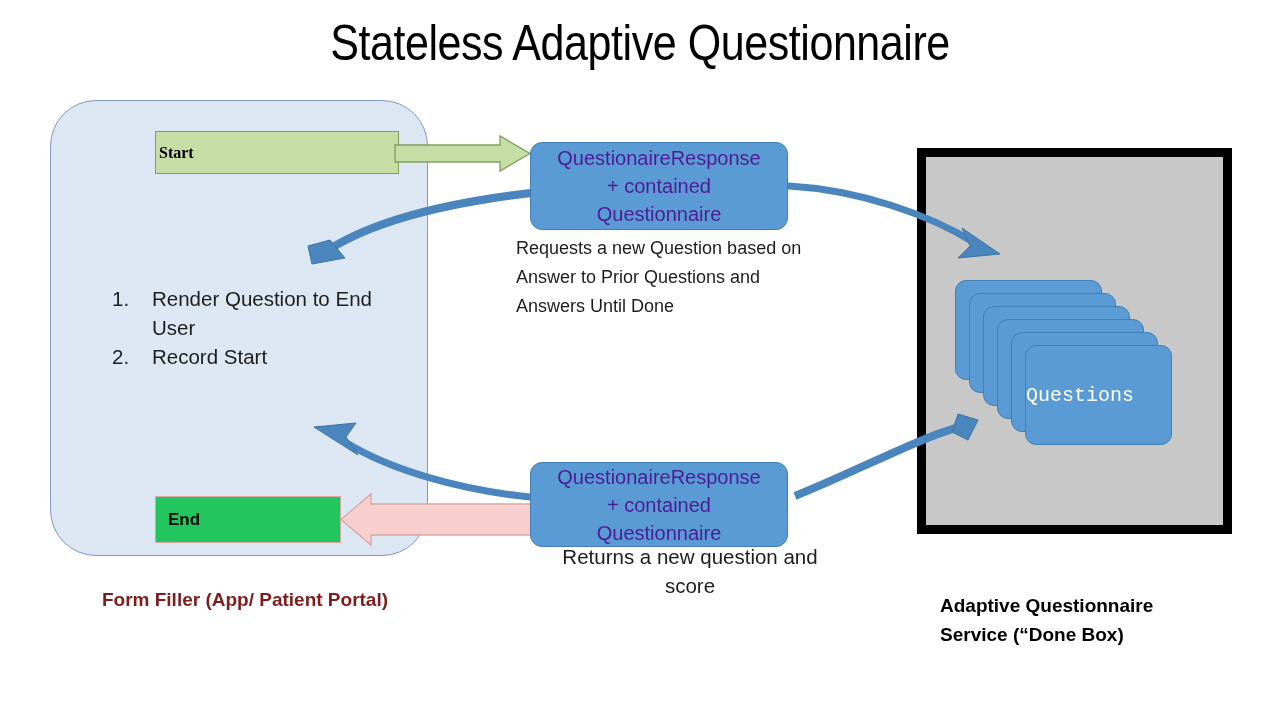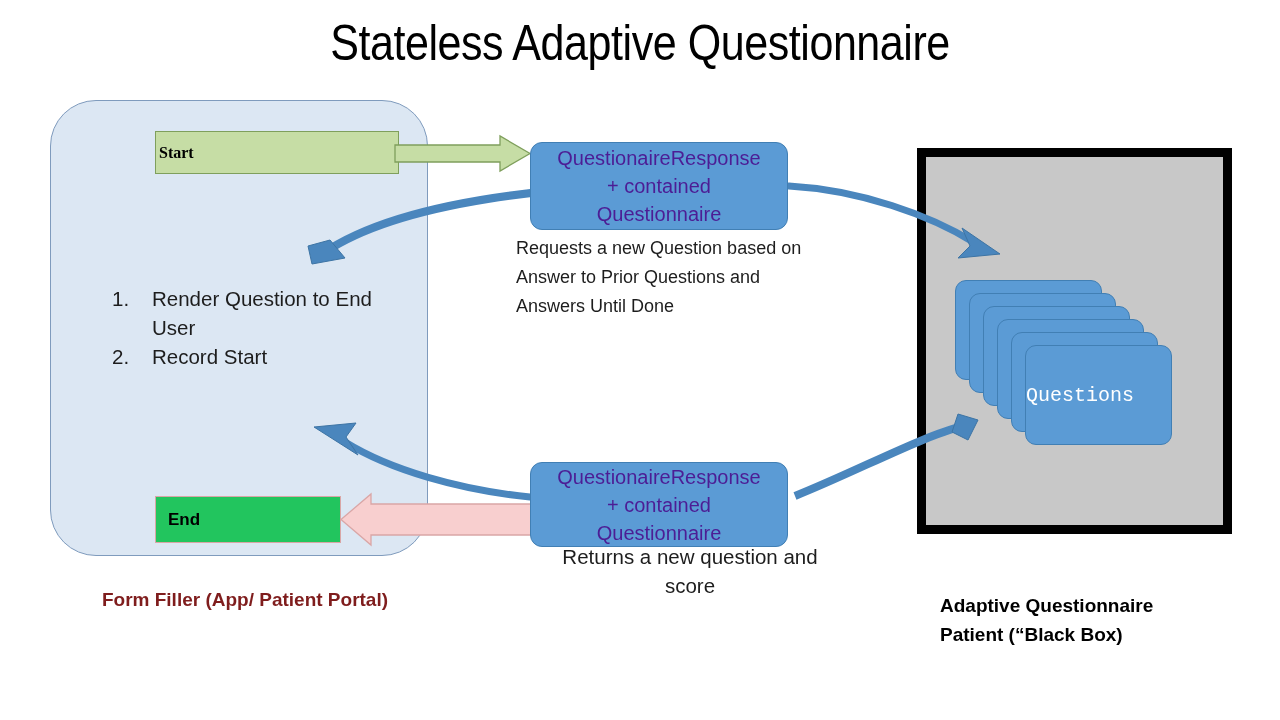--- a/index.html
+++ b/index.html
@@ -281,21 +281,21 @@
     <div class="qcard" style="left:28px; top:26px;"></div>
     <div class="qcard" style="left:42px; top:39px;"></div>
     <div class="qcard" style="left:56px; top:52px;"></div>
     <div class="qcard front" style="left:70px; top:65px;">
       <span>Questions</span>
     </div>
   </div>
 
   <div id="black-box-caption">
     <div>Adaptive Questionnaire</div>
-    <div>Patient (“Black Box)</div>
+    <div>Service (“Done Box)</div>
   </div>
 
   <svg id="arrow-layer" viewBox="0 0 1280 720">
 
     <g>
       <path d="M 395 145 L 500 145 L 500 136 L 530 153.5 L 500 171 L 500 162 L 395 162 Z" fill="#c6dda5" stroke="#7f9f5c" stroke-width="1.3"></path>
     </g>
 
     <g>
       <path d="M 538 504 L 371 504 L 371 494 L 341 519.5 L 371 545 L 371 535 L 538 535 Z" fill="#f8cfcf" stroke="#d9a6a6" stroke-width="1.3"></path>

